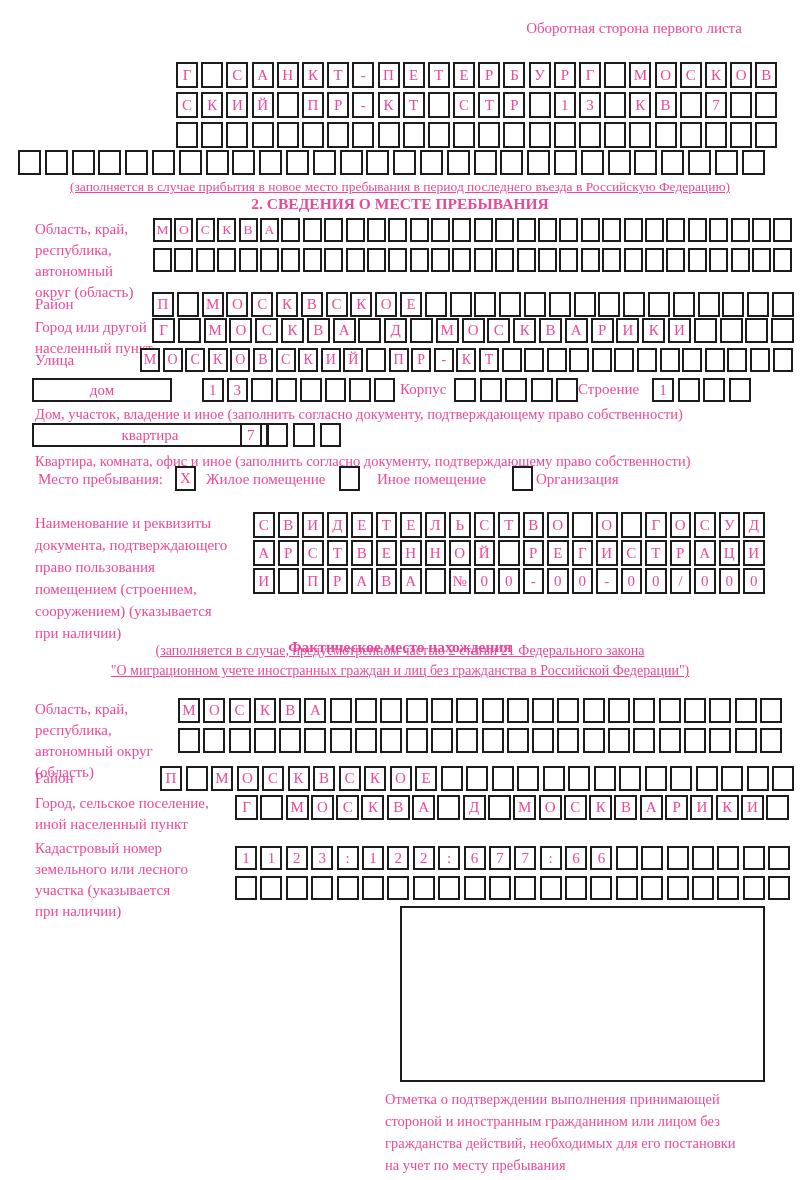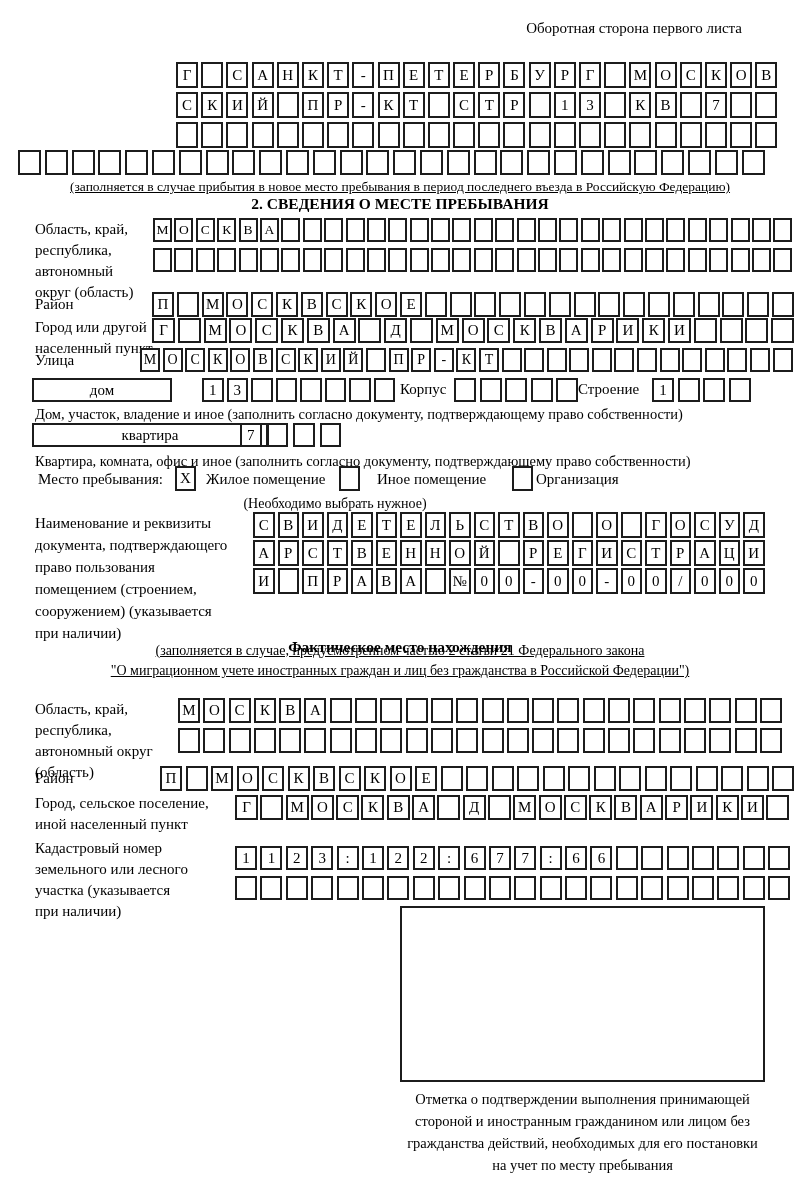--- a/index.html
+++ b/index.html
@@ -1,33 +1,33 @@
 <!DOCTYPE html>
 <html><head>
 <meta charset="utf-8">
 <style>
   html,body{margin:0;padding:0;background:#ffffff;}
   .page{position:relative;width:800px;height:1180px;background:#fff;
-        font-family:"Liberation Serif","DejaVu Serif",serif;color:#000000;overflow:hidden;}
+        font-family:"Liberation Serif","DejaVu Serif",serif;color:#ec4899;overflow:hidden;}
   .boxrow{position:absolute;display:flex;gap:var(--g,3px);}
   .cell{flex:none;width:var(--w,22px);height:var(--h,24px);border:2px solid #1c1c1c;
         box-sizing:border-box;display:flex;align-items:center;justify-content:center;
         font-size:var(--fs,15px);background:#fff;}
   .lbl{position:absolute;font-size:15px;line-height:21px;white-space:pre-line;}
   .center{position:absolute;left:0;right:0;text-align:center;}
   .h{font-weight:bold;font-size:15.5px;}
   .note{font-size:13.5px;line-height:20px;white-space:pre-line;text-decoration:underline;}
   .cap{position:absolute;font-size:14.5px;text-align:right;}
   .rect{position:absolute;border:2px solid #1c1c1c;box-sizing:border-box;background:#fff;
         display:flex;align-items:center;justify-content:center;font-size:15px;}
   .inl{position:absolute;font-size:15px;}
   .cb{position:absolute;width:21px;height:25px;border:2px solid #1c1c1c;box-sizing:border-box;
       background:#fff;display:flex;align-items:center;justify-content:center;font-size:15px;}
   .stamp{position:absolute;border:2px solid #1c1c1c;box-sizing:border-box;background:#fff;}
-  .stamp-cap{position:absolute;font-size:14.5px;line-height:22px;text-align:center;white-space:pre-line;}
+  .stamp-cap{position:absolute;font-size:14.5px;line-height:22px;text-align:left;white-space:pre-line;}
 </style>
 </head>
 <body>
 
 <div class="page">
 
   <div class="inl" style="right:58px;top:20px;font-size:15px;">Оборотная сторона первого листа</div>
 
   <div class="boxrow" style="left:176px;top:62px;--w:22px;--h:26px;--g:3.2px;">
       <span class="cell">Г</span>
@@ -340,21 +340,20 @@
     </div>
   <div class="cap" style="left:35px;top:453px;">Квартира, комната, офис и иное (заполнить согласно документу, подтверждающему право собственности)</div>
 
   <div class="inl" style="left:38px;top:471px;">Место пребывания:</div>
   <div class="cb" style="left:175px;top:466px;">X</div>
   <div class="inl" style="left:206px;top:471px;">Жилое помещение</div>
   <div class="cb" style="left:339px;top:466px;"></div>
   <div class="inl" style="left:377px;top:471px;">Иное помещение</div>
   <div class="cb" style="left:512px;top:466px;"></div>
   <div class="inl" style="left:536px;top:471px;">Организация</div>
-  <div class="inl" style="left:160px;top:496px;width:350px;text-align:center;font-size:14px;">(Необходимо выбрать нужное)</div>
 
   <div class="lbl" style="left:35px;top:512px;width:215px;line-height:22px;">Наименование и реквизиты
 документа, подтверждающего
 право пользования
 помещением (строением,
 сооружением) (указывается
 при наличии)</div>
   <div class="boxrow" style="left:253px;top:512px;--w:21.5px;--h:26px;--g:3px;">
       <span class="cell">С</span>
       <span class="cell">В</span>

